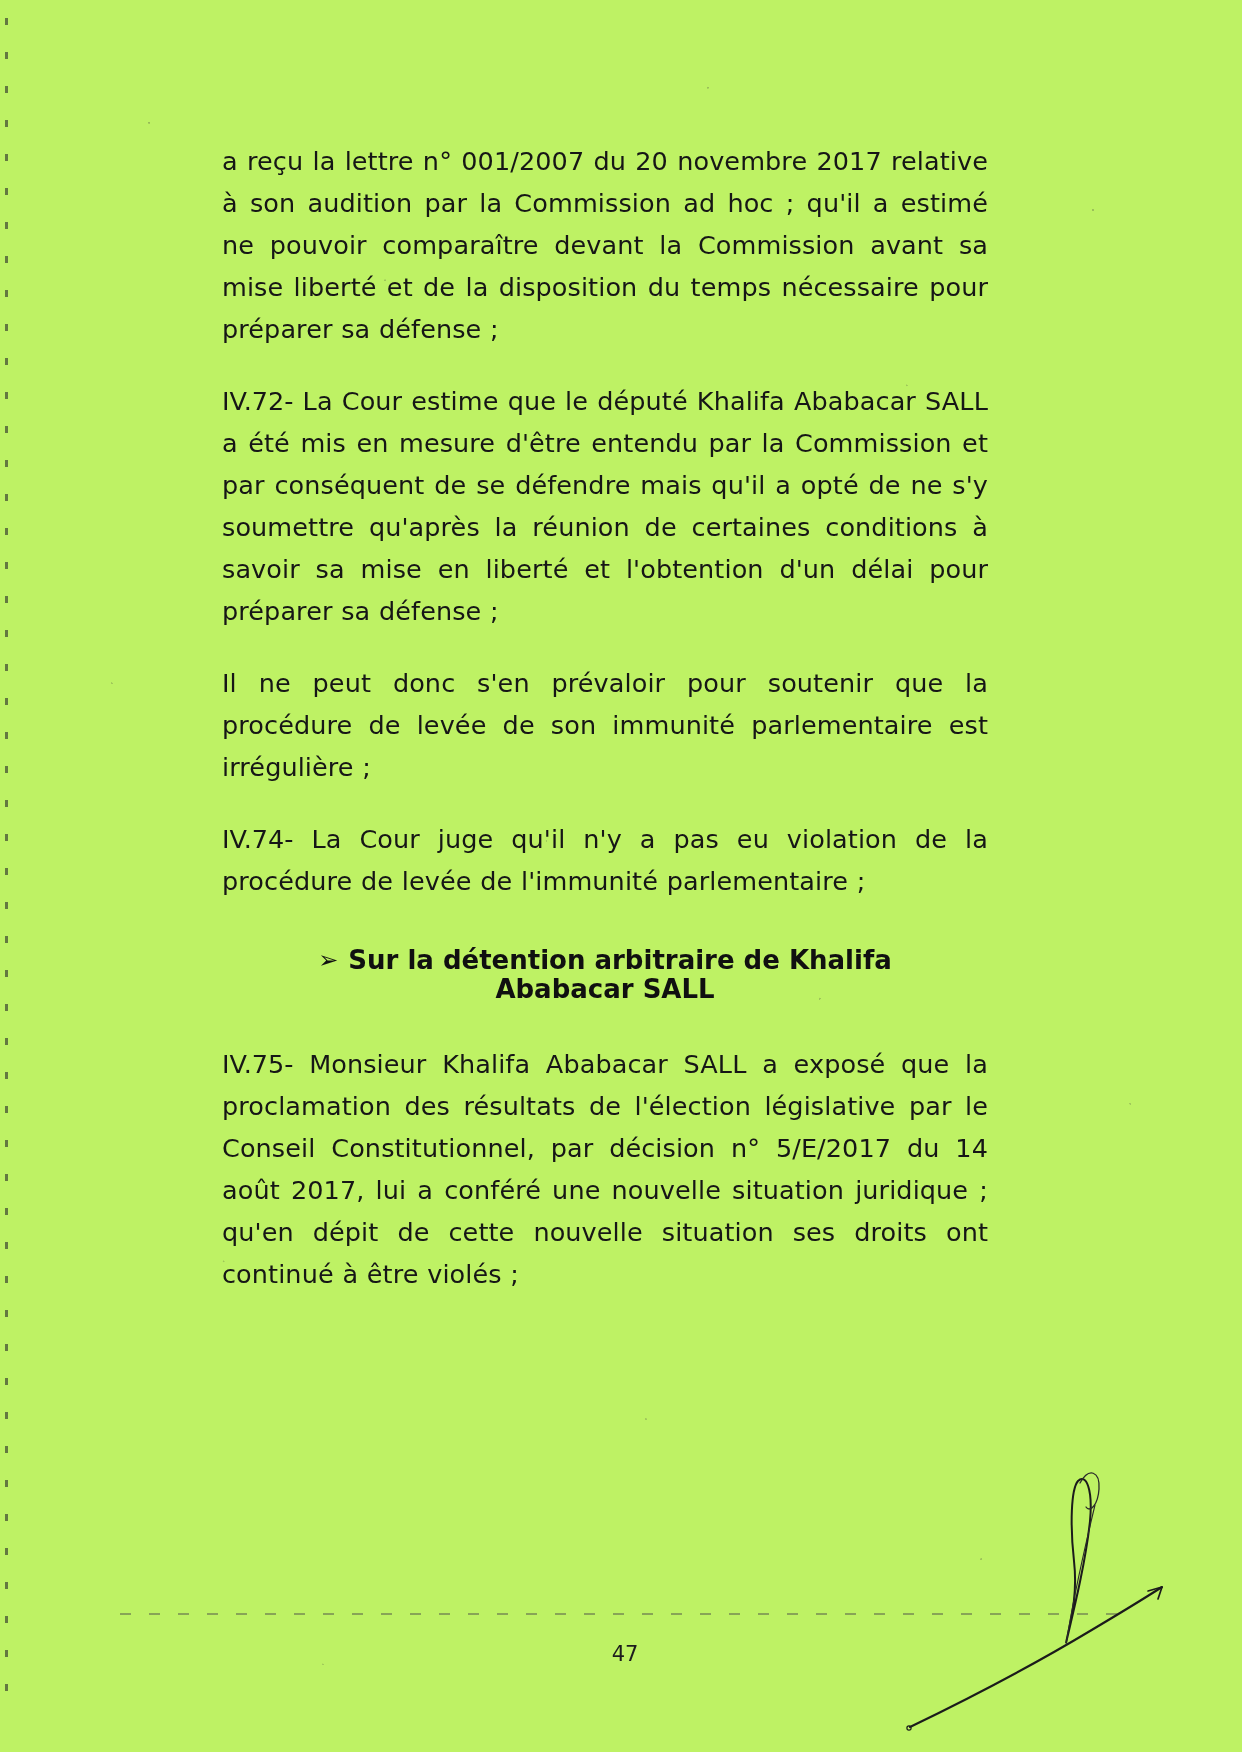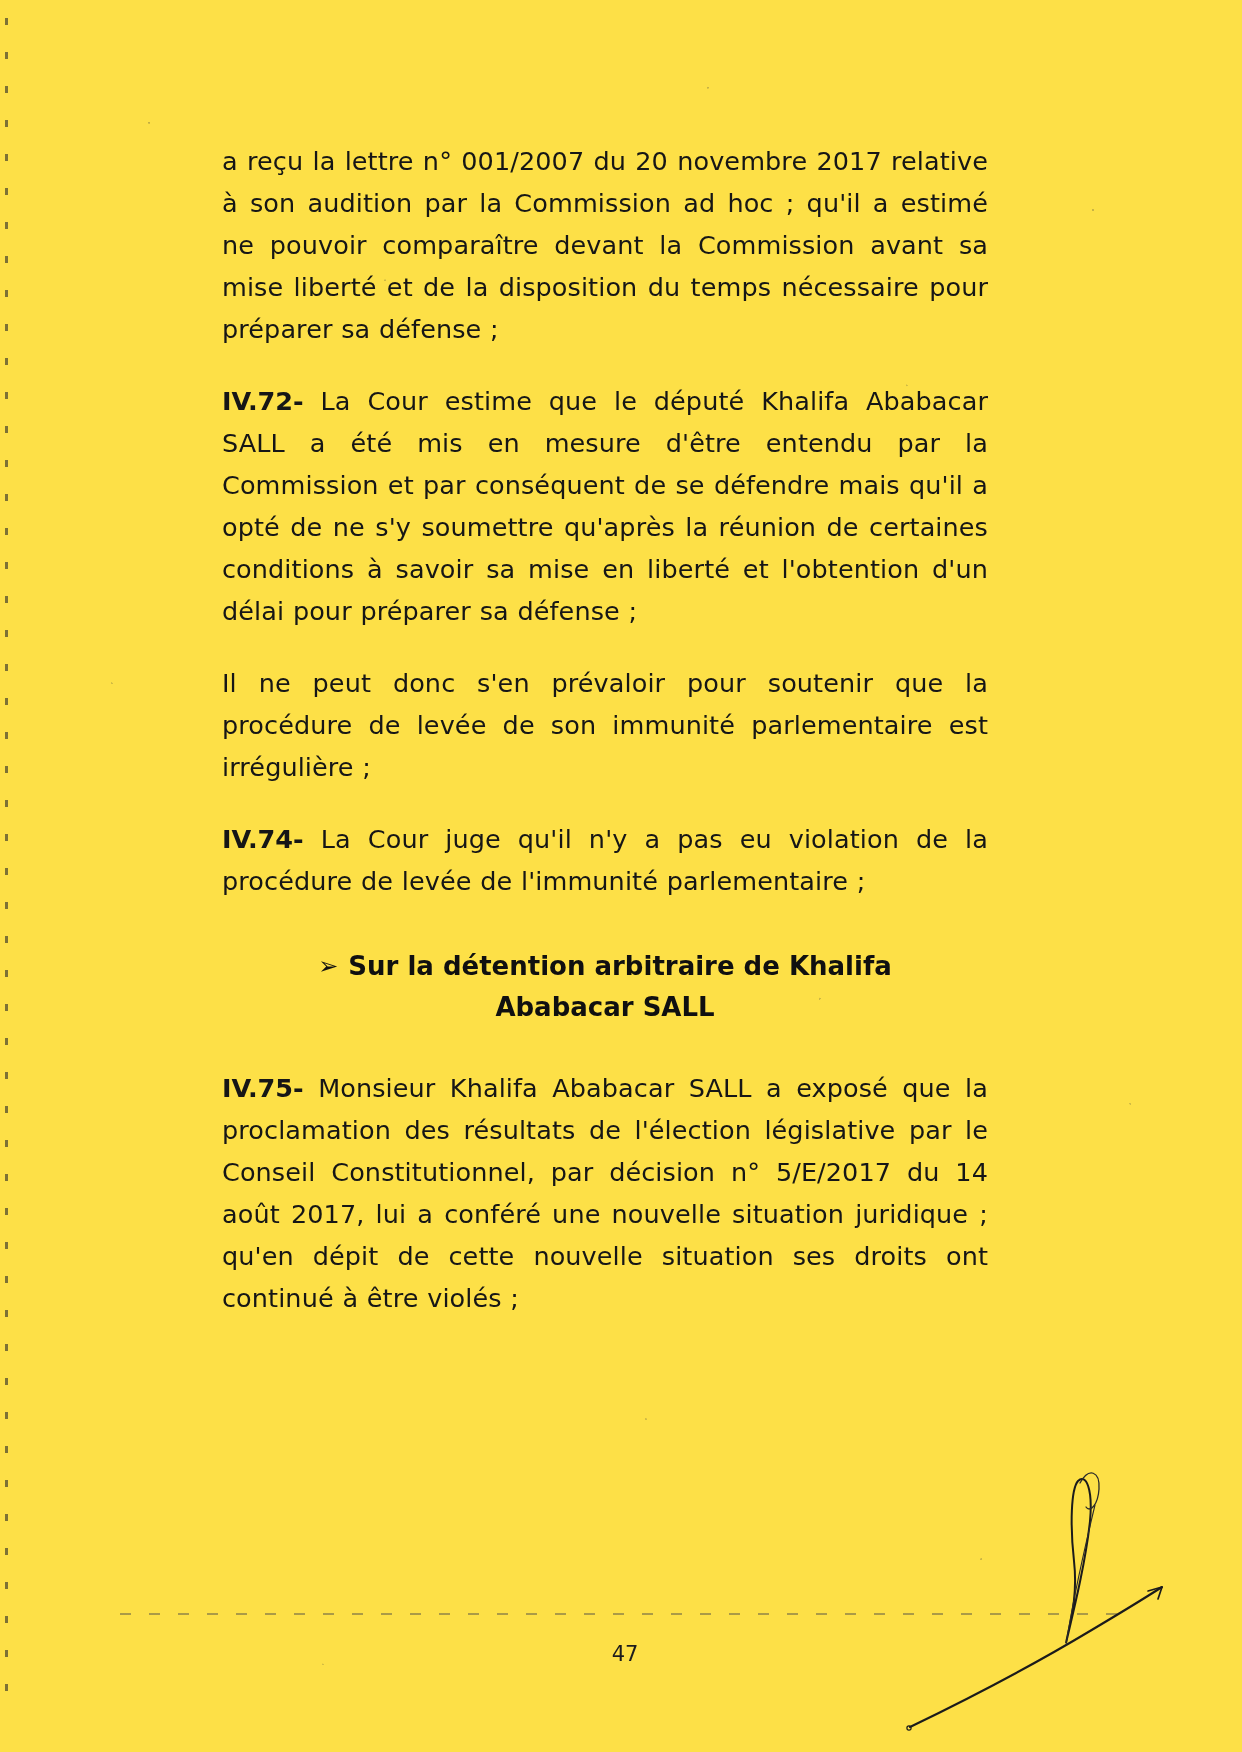--- a/index.html
+++ b/index.html
@@ -12,21 +12,21 @@
     height: 1752px;
     position: relative;
     overflow: hidden;
     font-family: "DejaVu Sans", "Liberation Sans", sans-serif;
   }
 
   
   #page {
     position: absolute;
     inset: 0;
-    background: #fde047;
+    background: #bef264;
   }
 
   
   .speckle {
     position: absolute;
     inset: 0;
     pointer-events: none;
     opacity: .55;
     background-image:
       radial-gradient(circle at 12% 7%,  rgba(60,60,60,.55) 0 .9px, transparent 1.2px),
@@ -89,35 +89,35 @@
     line-height: 42px;
     letter-spacing: .1px;
     text-align: justify;
     text-justify: inter-word;
     color: #161616;
     word-spacing: .5px;
   }
   p.para:last-child { margin-bottom: 0; }
 
   p.para .tag {
-    font-weight: bold;
+    font-weight: normal;
     letter-spacing: 0px;
   }
 
   
   p.faded-tail { color: #161616; }
   p.faded-tail .fade-run { color: #7d7d7d; }
 
   
   .heading-block {
     margin: 44px 0 40px 0;
     text-align: center;
     font-weight: bold;
     font-size: 26px;
-    line-height: 40px;
+    line-height: 28px;
     color: #101010;
   }
   .heading-block .arrow-bullet {
     font-weight: normal;
     font-size: 24px;
     margin-right: 10px;
     position: relative;
     top: -1px;
   }
   .heading-line2 { display: block; }

